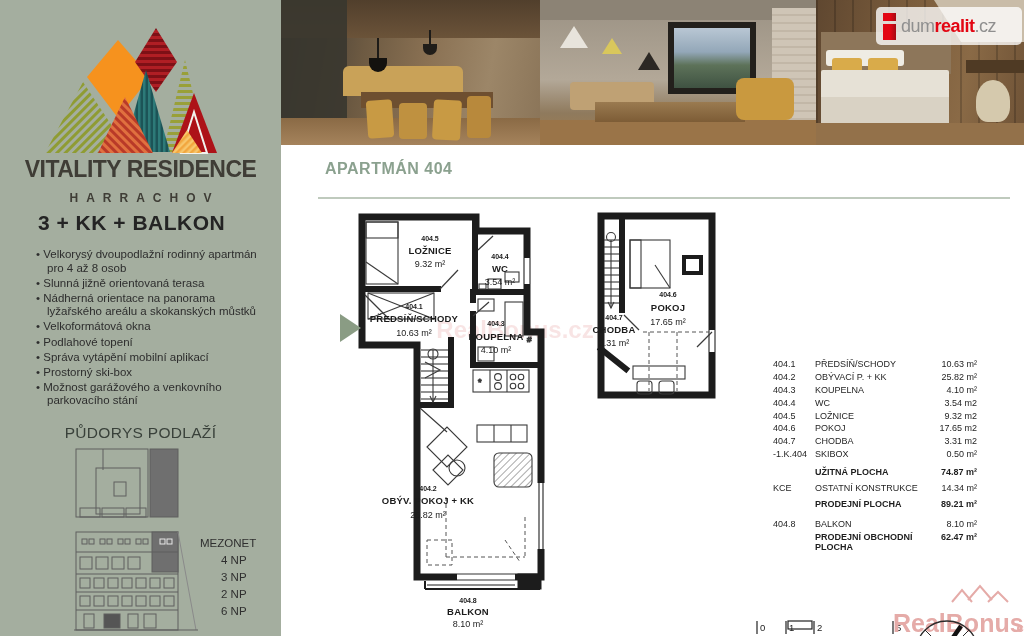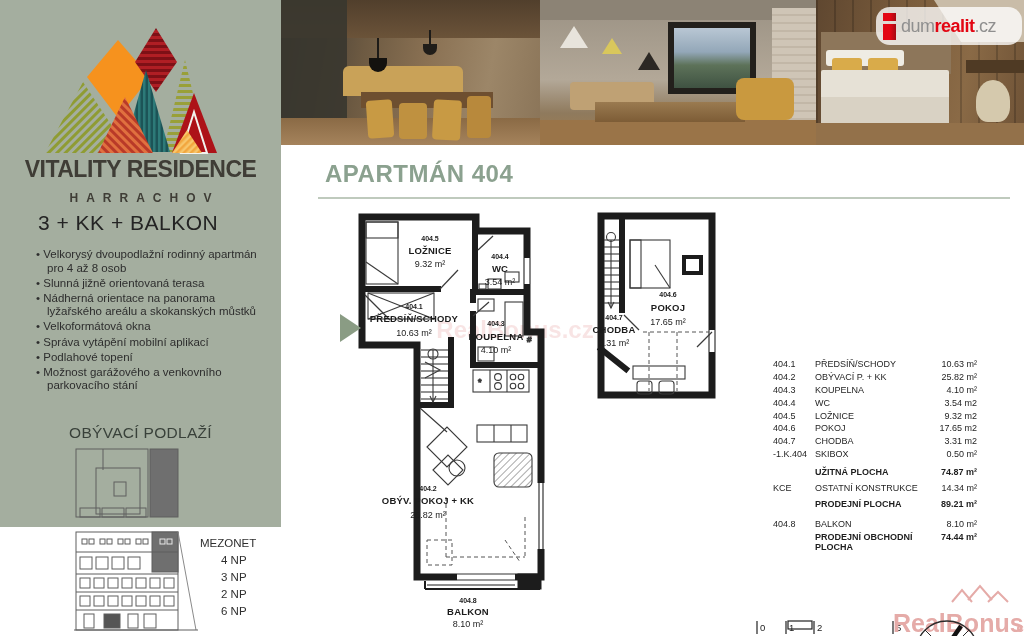--- a/index.html
+++ b/index.html
@@ -1,56 +1,56 @@
 <!DOCTYPE html>
 <html><head>
 <meta charset="utf-8">
 <style>
   html,body{margin:0;padding:0;background:#ffffff;}
   .stage{position:relative;width:1024px;height:636px;overflow:hidden;
          font-family:"Liberation Sans",sans-serif;background:#ffffff;}
   .abs{position:absolute;}
 
   
-  .sidebar{position:absolute;left:0;top:0;width:281px;height:527px;background:#a4ae9f;}
+  .sidebar{position:absolute;left:0;top:0;width:281px;height:636px;background:#a4ae9f;}
   .brand1{position:absolute;left:0;top:156px;width:281px;text-align:center;
           font-size:23px;font-weight:bold;color:#3f3d36;letter-spacing:-0.5px;}
   .brand2{position:absolute;left:0;top:191px;width:281px;text-align:center;
           font-size:12px;font-weight:bold;color:#3f3d36;letter-spacing:8px;padding-left:8px;box-sizing:border-box;}
-  .unit-type{position:absolute;left:38px;top:211px;font-size:21px;font-weight:normal;
+  .unit-type{position:absolute;left:38px;top:211px;font-size:21px;font-weight:bold;
           color:#242424;letter-spacing:0.5px;}
   ul.features{position:absolute;left:36px;top:248px;width:234px;margin:0;padding:0;list-style:none;
           font-size:11.5px;line-height:13.6px;color:#2d2d2d;}
   ul.features li{padding-left:11px;text-indent:-11px;margin-bottom:1.5px;}
   ul.features li::before{content:"• ";}
   .fp-heading{position:absolute;left:0;top:424px;width:281px;text-align:center;
           font-size:15.5px;color:#39413a;letter-spacing:0.3px;}
   .mezonet{position:absolute;left:200px;top:537px;font-size:11.5px;color:#2f2f2f;}
   .np{position:absolute;left:221px;font-size:11.5px;color:#2f2f2f;}
 
   
   .photo{position:absolute;top:0;height:145px;overflow:hidden;}
   .photo1{left:281px;width:259px;background:linear-gradient(100deg,#2e2b27 0%,#4a4136 12%,#6d5a42 32%,#8a7153 55%,#9c8668 78%,#8a7458 100%);}
   .photo2{left:540px;width:276px;background:linear-gradient(180deg,#9a9183 0%,#b3a898 55%,#8f7a5d 78%,#a07c4e 100%);}
   .photo3{left:816px;width:208px;background:linear-gradient(100deg,#5f4730 0%,#7a5c3c 40%,#8a6a46 70%,#6e5236 100%);}
   .ph{position:absolute;}
 
   
   .logo-box{position:absolute;left:876px;top:7px;width:146px;height:38px;
-            background:rgba(255,255,255,0.78);border-radius:14px;display:flex;
+            background:rgba(255,255,255,0.78);border-radius:5px;display:flex;
             align-items:center;padding:4px 7px;box-sizing:border-box;}
   .logo-icon{width:13px;height:27px;position:relative;margin-right:5px;flex:0 0 auto;}
   .logo-icon .dot{position:absolute;left:0;top:0;width:13px;height:8px;background:linear-gradient(90deg,#e30613 55%,#a50b14 100%);}
   .logo-icon .bar{position:absolute;left:0;top:11px;width:13px;height:16px;background:linear-gradient(90deg,#e30613 55%,#a50b14 100%);}
   .logo-text{font-size:18px;letter-spacing:-0.5px;white-space:nowrap;}
   .lg-gray{color:#8f8f8f;}
   .lg-red{color:#e30613;font-weight:bold;}
 
   
-  .page-title{position:absolute;left:325px;top:160px;font-size:24px;font-weight:bold;
+  .page-title{position:absolute;left:325px;top:160px;font-size:16px;font-weight:bold;
               color:#8ba18f;letter-spacing:0.5px;}
   .title-rule{position:absolute;left:318px;top:197px;width:692px;height:2px;background:#bfcabd;}
 
   
   .area-table{position:absolute;left:773px;top:359px;width:204px;font-size:9px;color:#1e1e1e;}
   .arow{display:flex;align-items:baseline;height:12.9px;}
   .c1{width:42px;flex:0 0 auto;}
   .c2{flex:1;}
   .c3{width:50px;flex:0 0 auto;text-align:right;}
   .b{font-weight:bold;}
@@ -110,26 +110,27 @@
 
     <div class="brand1">VITALITY RESIDENCE</div>
     <div class="brand2">HARRACHOV</div>
     <div class="unit-type">3 + KK + BALKON</div>
 
     <ul class="features">
       <li>Velkorysý dvoupodlažní rodinný apartmán pro 4 až 8 osob</li>
       <li>Slunná jižně orientovaná terasa</li>
       <li>Nádherná orientace na panorama lyžařského areálu a skokanských můstků</li>
       <li>Velkoformátová okna</li>
+      <li>Podlahové topení</li>
       <li>Správa vytápění mobilní aplikací</li>
-      <li>Podlahové topení</li>
+      <li>Prostorný ski-box</li>
       <li>Možnost garážového a venkovního parkovacího stání</li>
     </ul>
 
-    <div class="fp-heading">OBÝVACÍ PODLAŽÍ</div>
+    <div class="fp-heading">PŮDORYS PODLAŽÍ</div>
 
     <svg class="abs" style="left:70px;top:444px;" width="116" height="80" viewBox="0 0 116 80">
       <g stroke="#5f5f5f" stroke-width="1" fill="none">
         <rect x="6" y="5" width="72" height="68"></rect>
         <rect x="80" y="5" width="28" height="68" fill="#6f6f6f"></rect>
         <line x1="33" y1="5" x2="33" y2="26"></line>
         <rect x="26" y="24" width="44" height="46"></rect>
         <rect x="44" y="38" width="12" height="14"></rect>
         <rect x="10" y="64" width="20" height="9"></rect>
         <rect x="32" y="64" width="22" height="9"></rect>
@@ -548,17 +549,17 @@
       <span class="c3">89.21 m²</span>
     </div>
     <div class="arow mt7">
       <span class="c1">404.8</span>
       <span class="c2">BALKON</span>
       <span class="c3">8.10 m²</span>
     </div>
     <div class="arow mt4 b">
       <span class="c1"></span>
       <span class="c2">PRODEJNÍ  OBCHODNÍ PLOCHA</span>
-      <span class="c3">74.44 m²</span>
+      <span class="c3">62.47 m²</span>
     </div>
   </div>
 
 </div>
 
 </body></html>

